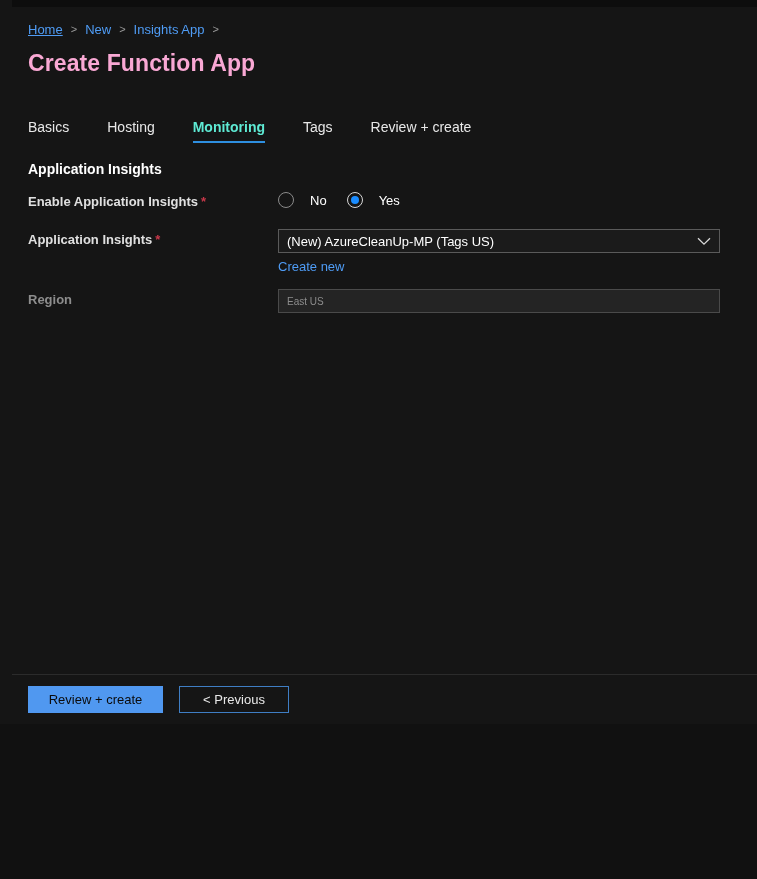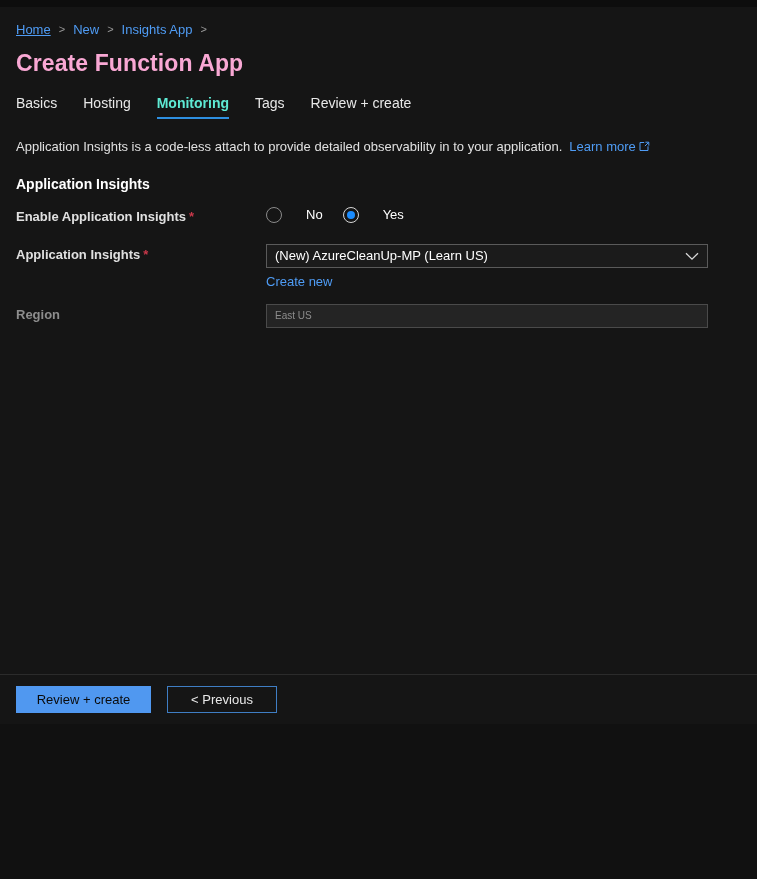--- a/index.html
+++ b/index.html
@@ -13,20 +13,21 @@
     overflow: hidden;
   }
 
   #app {
     position: relative;
     width: 757px;
     height: 724px;
     background: #151515;
     display: flex;
     flex-direction: column;
+    padding-left: 12px;
   }
 
   .topstrip {
     height: 7px;
     background: #0d0d0d;
     flex: 0 0 auto;
   }
 
   .content {
     flex: 1 1 auto;
@@ -64,23 +65,23 @@
     font-weight: bold;
     color: #f9a8d4;
     margin-top: 8px;
     letter-spacing: 0.1px;
   }
 
   
   .tabs {
     display: flex;
     align-items: flex-end;
-    margin-top: 12px;
+    margin-top: 36px;
     height: 30px;
-    gap: 0;
+    gap: 12px;
   }
   .tab {
     position: relative;
     padding: 0 13px 8px 13px;
     font-size: 14px;
     color: #e8e8e8;
     cursor: pointer;
     white-space: nowrap;
     background: none;
     border: none;
@@ -161,21 +162,21 @@
   
   .radio-group {
     display: flex;
     align-items: center;
     gap: 20px;
     padding-top: 1px;
   }
   .radio-opt {
     display: flex;
     align-items: center;
-    gap: 24px;
+    gap: 16px;
     cursor: pointer;
   }
   .radio-circle {
     width: 16px;
     height: 16px;
     border-radius: 50%;
     border: 1px solid #8a8a8a;
     background: transparent;
     display: flex;
     align-items: center;
@@ -299,27 +300,20 @@
     <h1 class="page-title">Create Function App</h1>
 
     <div class="tabs">
       <button class="tab">Basics</button>
       <button class="tab">Hosting</button>
       <button class="tab active">Monitoring</button>
       <button class="tab">Tags</button>
       <button class="tab">Review + create</button>
     </div>
 
-    <p class="desc">
-      <span>Application Insights is a code-less attach to provide detailed observability in to your application.</span><a class="learn-more"><span>Learn more</span><span class="ext-icon"><svg width="11" height="11" viewBox="0 0 11 11">
-              <path d="M1 1.5h4.2M1 1.5v8h8V5.3" fill="none" stroke="#4f9cf5" stroke-width="1"></path>
-              <path d="M6.4 1.2h3.4v3.4" fill="none" stroke="#4f9cf5" stroke-width="1"></path>
-              <path d="M9.6 1.4L5.9 5.1" fill="none" stroke="#4f9cf5" stroke-width="1"></path>
-            </svg></span></a>
-    </p>
 
     <div class="section-heading">Application Insights</div>
 
     <div class="form-row">
       <div class="form-label">
         <span>Enable Application Insights</span><span class="req">*</span>
       </div>
       <div class="form-field">
         <div class="radio-group">
           <label class="radio-opt">
@@ -335,21 +329,21 @@
         </div>
       </div>
     </div>
 
     <div class="form-row">
       <div class="form-label">
         <span>Application Insights</span><span class="req">*</span>
       </div>
       <div class="form-field">
         <div class="select-box">
-          <span class="select-value">(New) AzureCleanUp-MP (Learn US)</span>
+          <span class="select-value">(New) AzureCleanUp-MP (Tags US)</span>
           <span class="chevron">
             <svg width="14" height="9" viewBox="0 0 14 9">
                 <path d="M1 1.2L7 7.2L13 1.2" fill="none" stroke="#d8d8d8" stroke-width="1.3"></path>
               </svg>
           </span>
         </div>
         <a class="link-under">Create new</a>
       </div>
     </div>
 

